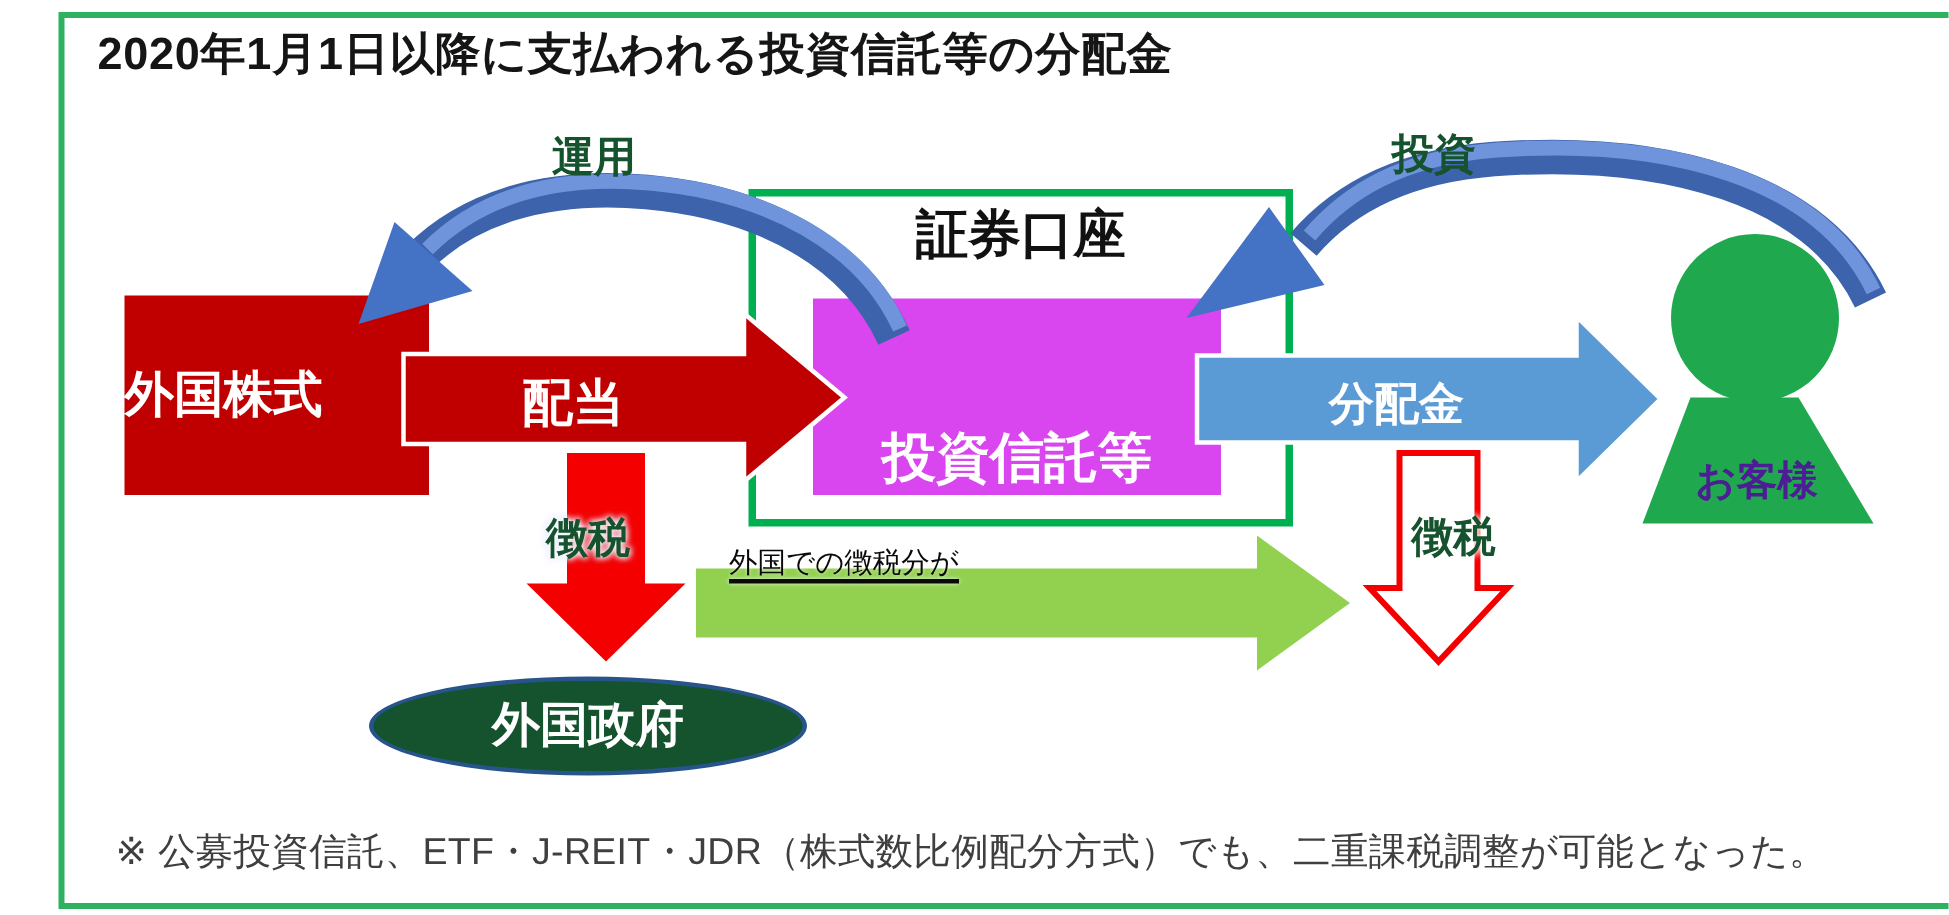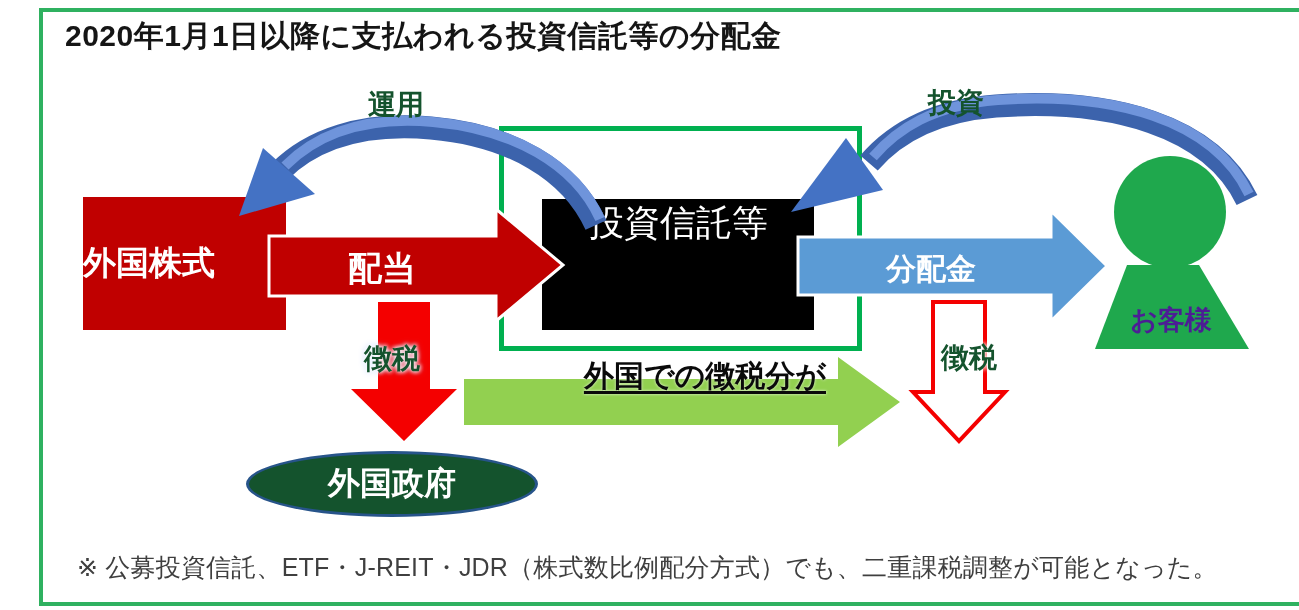--- a/index.html
+++ b/index.html
@@ -12,35 +12,35 @@
   
   #frame{left:8px;top:8px;width:1279px;height:590px;border:4px solid #2FB160;z-index:1;}
   
   #title{left:34px;top:16px;font-size:30px;font-weight:700;color:#151515;z-index:2;letter-spacing:0.5px;}
   #footnote{left:46px;top:551px;font-size:25px;font-weight:400;color:#3F3F3F;z-index:2;letter-spacing:0.2px;}
   
   #box-foreign-stock{left:52px;top:197px;width:203px;height:133px;background:#C00000;color:#fff;
     font-size:33px;font-weight:700;display:flex;align-items:center;justify-content:flex-start;z-index:2;}
   #box-account{left:468px;top:126px;width:363px;height:225px;border:5px solid #00B050;box-sizing:border-box;z-index:2;}
   #label-account{left:468px;top:133px;width:363px;text-align:center;font-size:35px;font-weight:700;color:#111;z-index:4;}
-  #box-trust{left:511px;top:199px;width:272px;height:131px;background:#000000;color:#fff;
-    font-size:36px;font-weight:400;display:flex;align-items:flex-start;justify-content:center;z-index:2;}
+  #box-trust{left:511px;top:199px;width:272px;height:131px;background:#d946ef;color:#fff;
+    font-size:36px;font-weight:700;display:flex;align-items:flex-end;justify-content:center;z-index:2;}
   
   #shapes{left:0;top:0;width:1299px;height:610px;z-index:3;pointer-events:none;}
   
   .flow-label{font-size:28px;font-weight:700;color:#14532d;z-index:4;}
   #label-management{left:325px;top:86px;width:80px;text-align:center;}
   #label-investment{left:885px;top:84px;width:80px;text-align:center;}
   #label-dividend{left:281px;top:246px;width:140px;text-align:center;color:#fff;font-size:34px;font-weight:700;z-index:4;}
   #label-distribution{left:820px;top:249px;width:160px;text-align:center;color:#fff;font-size:30px;font-weight:700;z-index:4;}
   #label-tax-foreign{left:316px;top:340px;width:90px;text-align:center;
     text-shadow:0 0 4px rgba(255,255,255,.95),0 0 4px rgba(255,255,255,.95),0 0 6px rgba(160,190,255,.8);}
   #label-tax-japan{left:893px;top:339px;width:90px;text-align:center;
     text-shadow:0 0 4px rgba(255,255,255,.95),0 0 4px rgba(255,255,255,.95);}
-  #label-adjustment{left:455px;top:357px;width:340px;text-align:right;font-size:30px;font-weight:700;
+  #label-adjustment{left:455px;top:357px;width:340px;text-align:left;font-size:19px;font-weight:400;
     line-height:37px;color:#0a0a0a;z-index:4;
     text-shadow:0 0 3px rgba(255,255,255,.8);}
   #label-adjustment .uline{text-decoration:underline;text-decoration-thickness:3px;text-underline-offset:5px;}
   #label-customer{left:1082px;top:302px;width:116px;text-align:center;color:#4c1d95;font-size:27px;font-weight:700;z-index:4;}
   
   .gov-ellipse{width:292px;height:66px;border-radius:50%;background:#14532d;border:3px solid #27548A;
     color:#fff;font-size:32px;font-weight:700;display:flex;align-items:center;justify-content:center;
     box-sizing:border-box;z-index:2;}
   #ellipse-foreign-gov{left:215px;top:451px;}
   #ellipse-japan-gov{left:781px;top:450px;}
@@ -52,20 +52,21 @@
 
   <div id="frame" class="abs"></div>
 
   <div id="title" class="abs">2020年1月1日以降に支払われる投資信託等の分配金</div>
 
   <div id="box-foreign-stock" class="abs">
     <span>外国株式</span>
   </div>
 
   <div id="box-account" class="abs"></div>
+  <div id="label-account" class="abs">証券口座</div>
 
   <div id="box-trust" class="abs">
     <span>投資信託等</span>
   </div>
 
   <svg id="shapes" class="abs" viewBox="0 0 1299 610">
 
     <g>
       <path d="M 565 225 C 540 170, 480 135, 400 128 C 330 122, 280 140, 248 172" stroke="#3C63AC" stroke-width="23" fill="none"></path>
       <path d="M 569 219 C 544 164, 482 129, 402 122 C 334 116, 286 134, 254 166" stroke="#6F94DB" stroke-width="10" fill="none"></path>

